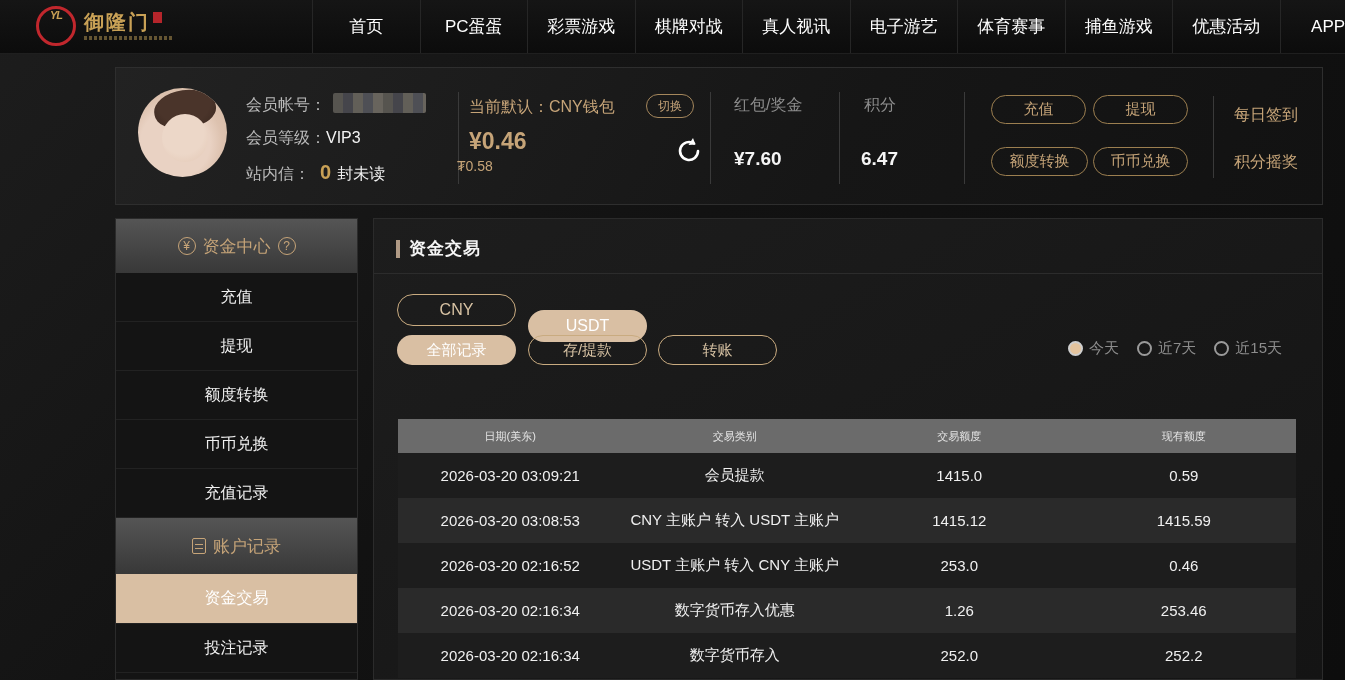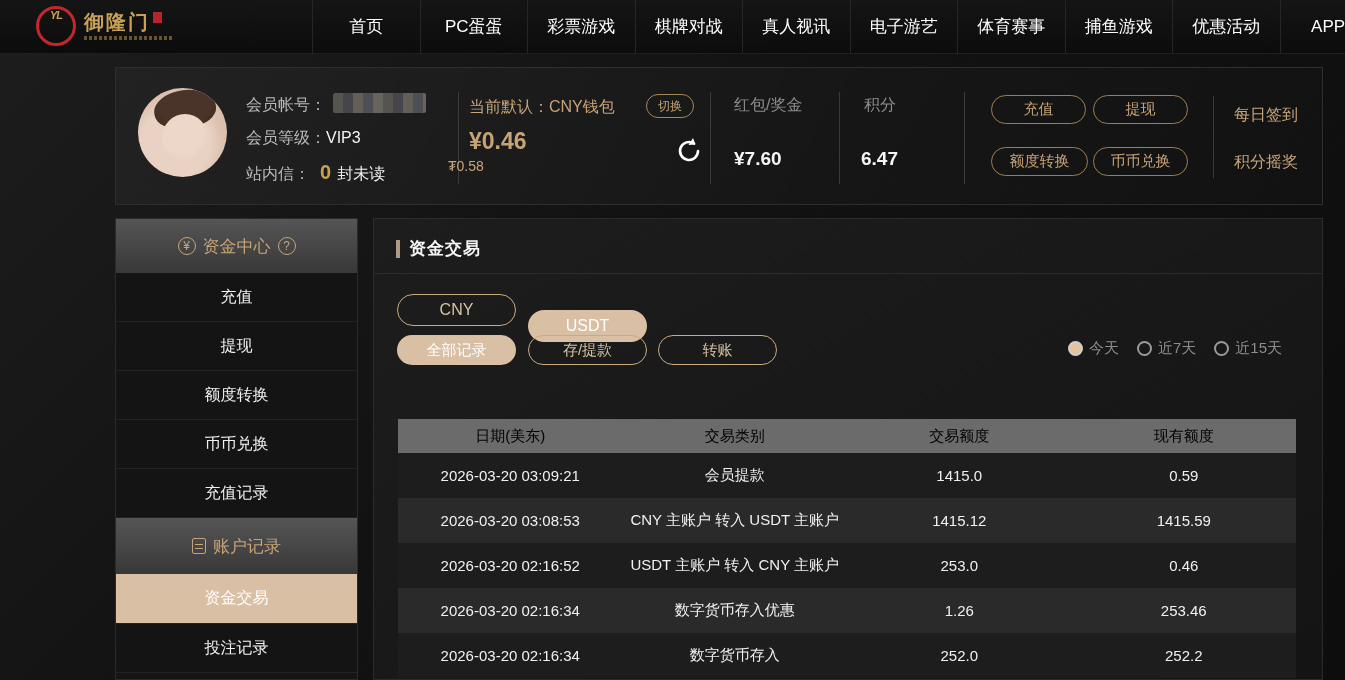--- a/index.html
+++ b/index.html
@@ -43,21 +43,21 @@
     background:
      repeating-linear-gradient(90deg,#5d5a55 0 10px,#4a4a50 10px 20px,#6a675f 20px 30px,#54555c 30px 40px,#716c64 40px 50px),
      #555;filter:blur(.6px);opacity:.9;}
   .inbox-count{color:#c9a156;font-size:20px;font-weight:bold;margin:0 6px 0 10px;}
   .vdiv{width:1px;background:#3a3a3a;}
   .gold{color:#c6a478;}
   .w-default{left:353px;top:29px;font-size:16px;}
   .pill-switch{left:530px;top:26px;width:46px;height:22px;border:1px solid #a5875c;border-radius:12px;
     display:flex;align-items:center;justify-content:center;font-size:12px;color:#c6a478;cursor:pointer;background:transparent;}
   .w-cny{left:353px;top:60px;font-size:23px;font-weight:bold;}
-  .w-usdt{left:332px;top:90px;font-size:14px;text-align:center;}
+  .w-usdt{left:341px;top:90px;font-size:14px;text-align:center;}
   .refresh{left:558px;top:68px;width:30px;height:30px;cursor:pointer;}
   .blk-label{font-size:16px;color:#8c8c8c;}
   .blk-value{font-size:19px;color:#f5f5f5;font-weight:bold;}
   .gbtn{border:1px solid #9c7f50;border-radius:15px;background:transparent;color:#c6a478;font-size:15px;
     display:flex;align-items:center;justify-content:center;cursor:pointer;box-sizing:border-box;}
   .signlink{font-size:16px;color:#c6a478;cursor:pointer;}
 
   
   .sidebar{left:115px;top:218px;width:243px;height:462px;background:#141414;border:1px solid #2b2b2b;box-sizing:border-box;}
   .side-header{height:54px;display:flex;align-items:center;justify-content:center;gap:7px;
@@ -82,21 +82,21 @@
   .tab-outline{border:1px solid #c9ab80;color:#d8c3a4;}
   .tab-fill{background:#d9bfa3;color:#ffffff;}
   .ftab{width:119px;height:30px;border-radius:15px;display:flex;align-items:center;justify-content:center;
     font-size:15px;cursor:pointer;box-sizing:border-box;}
   .radio-group{right:40px;top:120px;display:flex;align-items:center;gap:18px;}
   .radio{display:flex;align-items:center;gap:6px;font-size:15px;color:#8c8c8c;cursor:pointer;}
   .rdot{width:15px;height:15px;border-radius:50%;border:2px solid #9a9a9a;box-sizing:border-box;background:transparent;}
   .rdot.sel{background:#e4c49e;border-color:#cfcfcf;}
 
   table.tx{left:24px;top:200px;width:898px;border-collapse:collapse;position:absolute;table-layout:fixed;}
-  table.tx th{background:#6b6b6b;color:#000000;font-weight:normal;font-size:15px;height:32px;}
+  table.tx th{background:#6b6b6b;color:#e5e5e5;font-weight:normal;font-size:11px;height:32px;}
   table.tx td{height:43px;text-align:center;font-size:15px;color:#f0f0f0;}
   table.tx tr.dark td{background:#1d1d1d;}
   table.tx tr.light td{background:#2a2a2a;}
   td.amount{color:#cf3c3c;}
 </style>
 </head>
 <body>
 
 <div class="abs topnav">
   <div class="abs logo">

